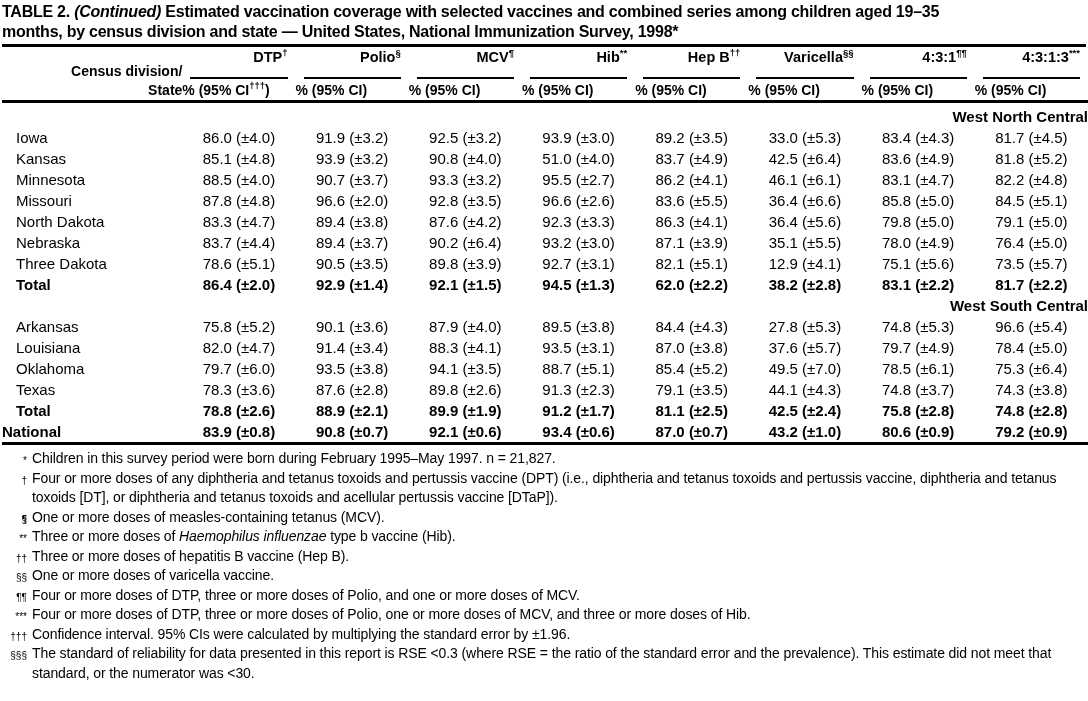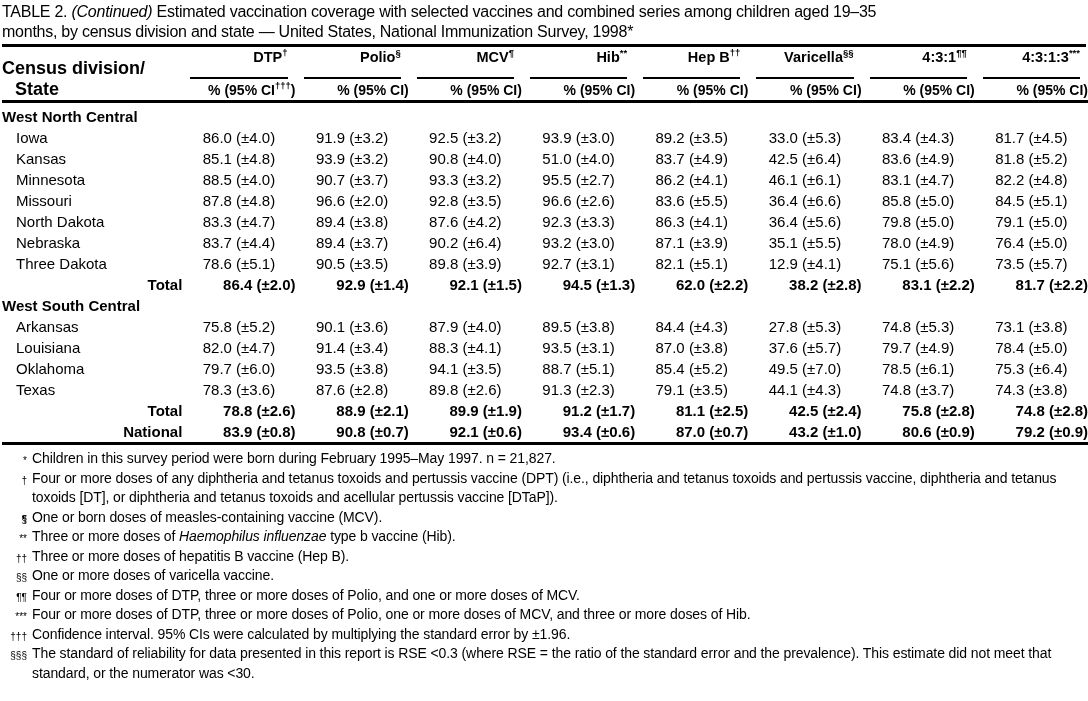--- a/index.html
+++ b/index.html
@@ -1,46 +1,46 @@
 <!DOCTYPE html>
 <html><head>
 <meta charset="utf-8">
 <style>
   html,body { margin:0; padding:0; background:#fff; color:#000; }
   body { width:1088px; height:701px; overflow:hidden;
          font-family:"Liberation Sans","DejaVu Sans",sans-serif; }
   .page { padding:2px 2px 0 2px; }
 
   
-  .title { font-weight:normal; font-size:16px; line-height:20px; letter-spacing:-0.25px; }
+  .title { font-weight:bold; font-size:16px; line-height:20px; letter-spacing:-0.25px; }
   .tline { white-space:nowrap; }
 
   .top-rule { border-top:3px solid #000; margin-top:2px; }
 
   
   table { border-collapse:collapse; table-layout:fixed; width:1086px; margin-top:1px; }
   col.c-state { width:180px; }
   col.c-data  { width:113px; }
 
   thead th { font-weight:bold; padding:0; vertical-align:bottom; font-size:14.5px; }
-  thead th.corner { text-align:left; font-size:18px; }
+  thead th.corner { text-align:right; font-size:14px; }
   .colrule { display:block; margin:0 8px; padding:1px 0 12px 0;
              border-bottom:2.5px solid #000; text-align:right; white-space:nowrap; }
   sup { font-size:9.5px; line-height:0; }
   tr.sub th { border-bottom:3px solid #000; height:21px; vertical-align:middle;margin-top:36px; }
-  tr.sub th.ci { text-align:right; font-size:14px; white-space:nowrap; }
+  tr.sub th.ci { text-align:left; font-size:14px; white-space:nowrap; }
   tr.sub th.corner { padding-left:13px; }
 
   tbody td { font-size:15px; height:21px; padding:0; text-align:center;
              white-space:nowrap; vertical-align:middle; }
   tbody td.state { text-align:left; }
   tbody tr.first-after-head td { padding-top:3px; }
-  tr.section td { font-weight:bold; text-align:left; font-size:15px; }
+  tr.section td { font-weight:bold; text-align:right; font-size:15px; }
   td.indent { padding-left:14px; }
-  tr.bold td { font-weight:bold;text-align:right; }
+  tr.bold td { font-weight:bold; }
   tr.national td { border-bottom:3.5px solid #000; }
 
   
   .footnotes { list-style:none; margin:4px 0 0 0; padding:0;
                font-size:14px; line-height:19.5px; letter-spacing:-0.1px; }
   .footnotes li { position:relative; padding-left:30px; }
   .marker { position:absolute; left:0; top:2px; width:25px; text-align:right;
             font-size:10px; letter-spacing:0; }
 </style>
 </head>
@@ -204,21 +204,21 @@
         </tr>
         <tr>
           <td class="state indent">Arkansas</td>
           <td>75.8 (±5.2)</td>
           <td>90.1 (±3.6)</td>
           <td>87.9 (±4.0)</td>
           <td>89.5 (±3.8)</td>
           <td>84.4 (±4.3)</td>
           <td>27.8 (±5.3)</td>
           <td>74.8 (±5.3)</td>
-          <td>73.1 (±3.8)</td>
+          <td>96.6 (±5.4)</td>
         </tr>
         <tr>
           <td class="state indent">Louisiana</td>
           <td>82.0 (±4.7)</td>
           <td>91.4 (±3.4)</td>
           <td>88.3 (±4.1)</td>
           <td>93.5 (±3.1)</td>
           <td>87.0 (±3.8)</td>
           <td>37.6 (±5.7)</td>
           <td>79.7 (±4.9)</td>
@@ -268,21 +268,21 @@
           <td>80.6 (±0.9)</td>
           <td>79.2 (±0.9)</td>
         </tr>
       </tbody>
   </table>
 
   <ul class="footnotes">
       <li><span class="marker">*</span><span>Children in this survey period were born during February 1995–May 1997. n = 21,827.</span><i></i><span></span></li>
       <li><span class="marker">†</span><span>Four or more doses of any diphtheria and tetanus toxoids and pertussis vaccine (DPT) (i.e., diphtheria and tetanus toxoids and pertussis vaccine, diphtheria and tetanus toxoids [DT], or diphtheria and tetanus toxoids and acellular pertussis vaccine [DTaP]).</span><i></i><span></span></li>
       <li><span class="marker">§</span><i></i><span></span></li>
-      <li><span class="marker">¶</span><span>One or born doses of measles-containing vaccine (MCV).</span><i></i><span></span></li>
+      <li><span class="marker">¶</span><span>One or more doses of measles-containing tetanus (MCV).</span><i></i><span></span></li>
       <li><span class="marker">**</span><span>Three or more doses of </span><i>Haemophilus influenzae</i><span> type b vaccine (Hib).</span></li>
       <li><span class="marker">††</span><span>Three or more doses of hepatitis B vaccine (Hep B).</span><i></i><span></span></li>
       <li><span class="marker">§§</span><span>One or more doses of varicella vaccine.</span><i></i><span></span></li>
       <li><span class="marker">¶¶</span><span>Four or more doses of DTP, three or more doses of Polio, and one or more doses of MCV.</span><i></i><span></span></li>
       <li><span class="marker">***</span><span>Four or more doses of DTP, three or more doses of Polio, one or more doses of MCV, and three or more doses of Hib.</span><i></i><span></span></li>
       <li><span class="marker">†††</span><span>Confidence interval. 95% CIs were calculated by multiplying the standard error by ±1.96.</span><i></i><span></span></li>
       <li><span class="marker">§§§</span><span>The standard of reliability for data presented in this report is RSE &lt;0.3 (where RSE = the ratio of the standard error and the prevalence). This estimate did not meet that standard, or the numerator was &lt;30.</span><i></i><span></span></li>
     </ul>
 
 </div>

